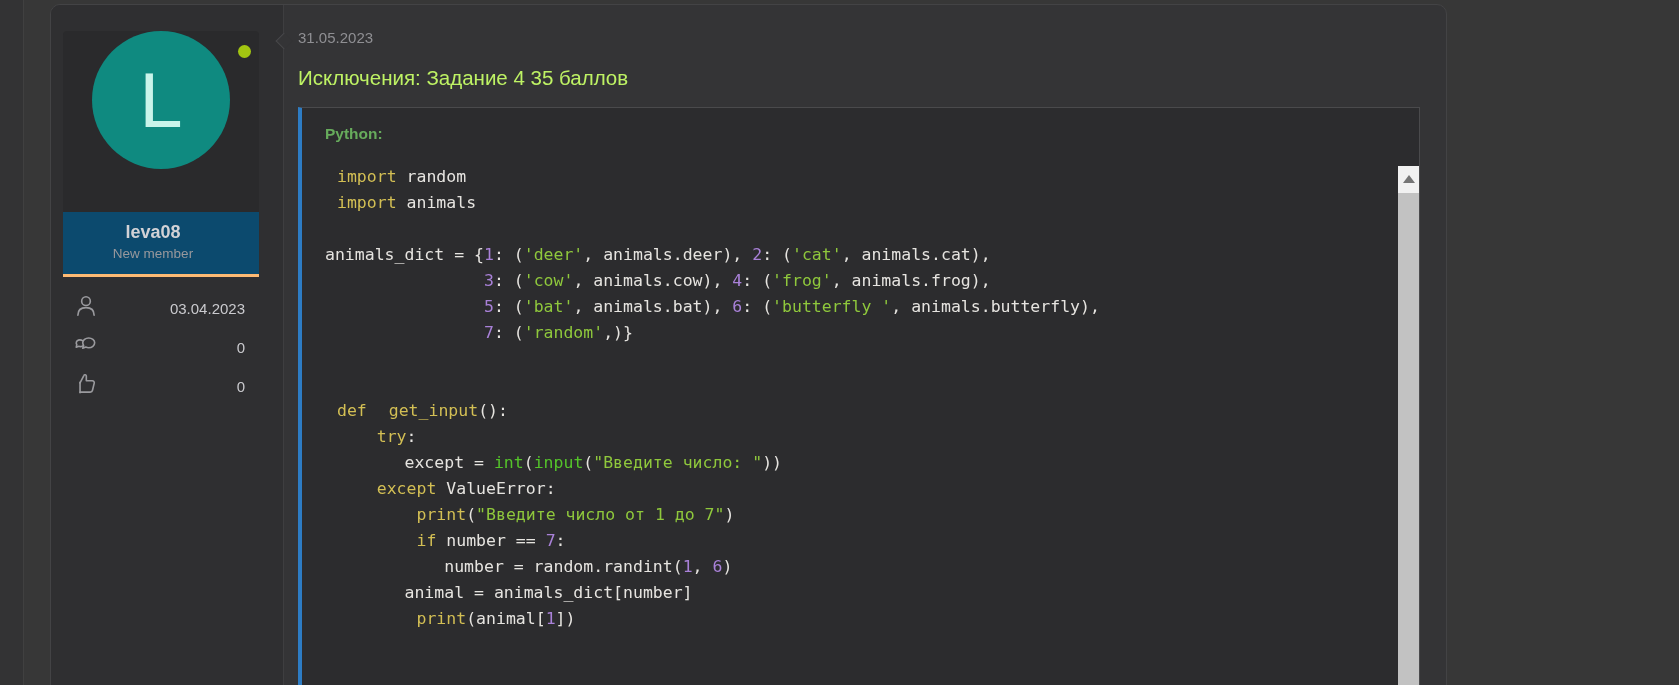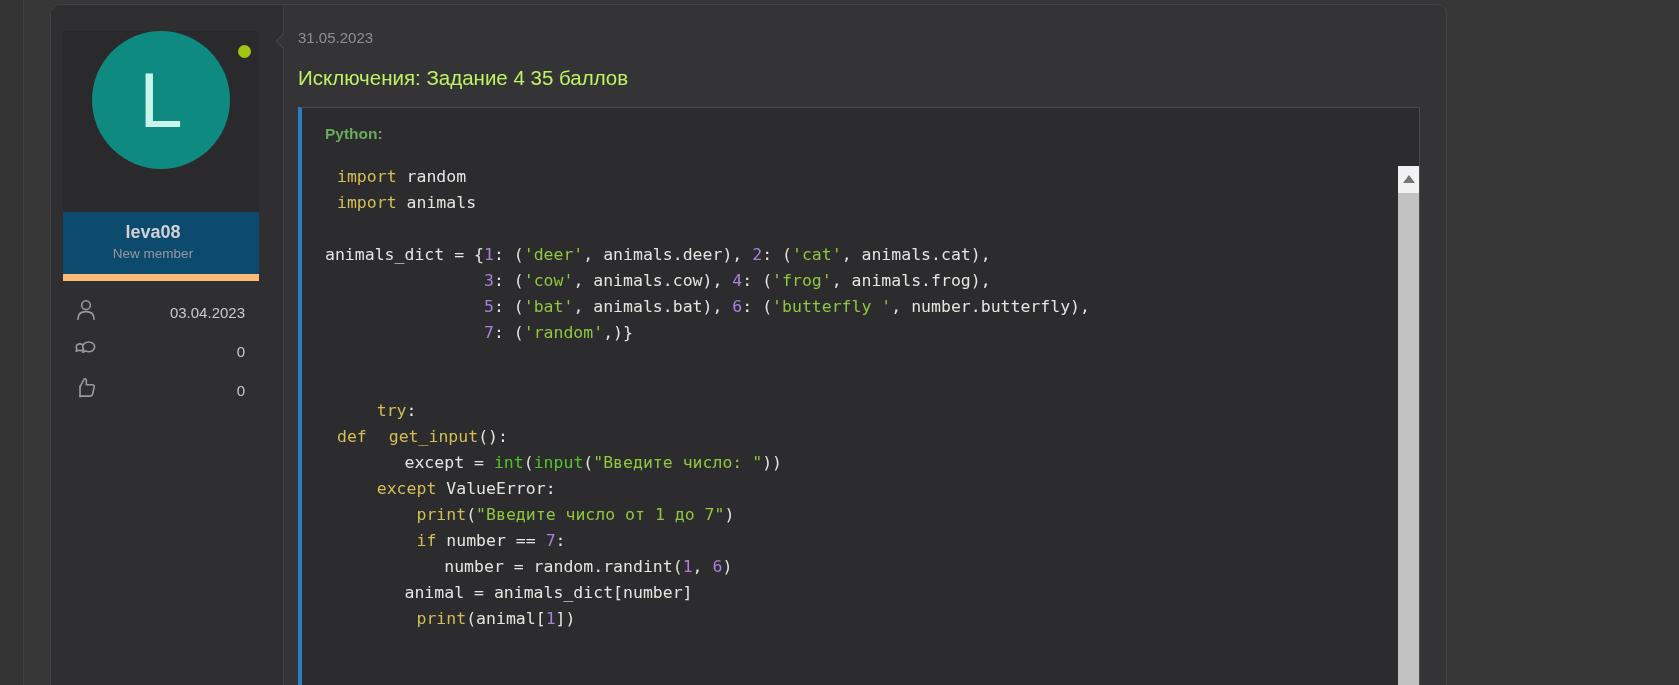--- a/index.html
+++ b/index.html
@@ -36,21 +36,21 @@
   }
   .online-dot {
     position:absolute; top:14px; right:8px; width:13px; height:13px;
     border-radius:50%; background:var(--online,#a2c511);
   }
   .name-box {
     background:#0c4a6e; text-align:center; padding:10px 20px 13px 4px;
   }
   .username { color:#d2d2d6; font-size:18px; font-weight:700; }
   .userrole { color:#98989c; font-size:13.5px; margin-top:3px; }
-  .stats { border-top:7px solid #fdba74; padding:16px 14px 0 10px;text-align:right; }
+  .stats { border-top:3px solid #fdba74; padding:16px 14px 0 10px;text-align:right; }
   .stat-row {
     display:flex; align-items:center; justify-content:space-between;
     margin-bottom:9px;
   }
   .stat-row svg { stroke:#9a9a9e; fill:none; stroke-width:1.5;
     stroke-linecap:round; stroke-linejoin:round; }
   .stat-val { color:#cacace; font-size:15px; }
   
   .msg-col { flex:1; padding:14px 26px 0 14px; position:relative; }
   .msg-arrow {
@@ -149,26 +149,26 @@
     <div class="post-title">Исключения: Задание 4 35 баллов</div>
 
     <div class="code-block">
       <div class="code-lang">Python:</div>
       <div class="code-lines">
           <div class="code-line"><span class="tk-k">import</span><span class="tk-p"> random</span></div>
           <div class="code-line"><span class="tk-k">import</span><span class="tk-p"> animals</span></div>
           <div class="code-line"></div>
           <div class="code-line"><span class="tk-p">animals_dict = {</span><span class="tk-n">1</span><span class="tk-p">: (</span><span class="tk-s">'deer'</span><span class="tk-p">, animals.deer), </span><span class="tk-n">2</span><span class="tk-p">: (</span><span class="tk-s">'cat'</span><span class="tk-p">, animals.cat),</span></div>
           <div class="code-line"><span class="tk-p">                </span><span class="tk-n">3</span><span class="tk-p">: (</span><span class="tk-s">'cow'</span><span class="tk-p">, animals.cow), </span><span class="tk-n">4</span><span class="tk-p">: (</span><span class="tk-s">'frog'</span><span class="tk-p">, animals.frog),</span></div>
-          <div class="code-line"><span class="tk-p">                </span><span class="tk-n">5</span><span class="tk-p">: (</span><span class="tk-s">'bat'</span><span class="tk-p">, animals.bat), </span><span class="tk-n">6</span><span class="tk-p">: (</span><span class="tk-s">'butterfly '</span><span class="tk-p">, number.butterfly),</span></div>
+          <div class="code-line"><span class="tk-p">                </span><span class="tk-n">5</span><span class="tk-p">: (</span><span class="tk-s">'bat'</span><span class="tk-p">, animals.bat), </span><span class="tk-n">6</span><span class="tk-p">: (</span><span class="tk-s">'butterfly '</span><span class="tk-p">, animals.butterfly),</span></div>
           <div class="code-line"><span class="tk-p">                </span><span class="tk-n">7</span><span class="tk-p">: (</span><span class="tk-s">'random'</span><span class="tk-p">,)}</span></div>
           <div class="code-line"></div>
           <div class="code-line"></div>
+          <div class="code-line"><span class="tk-k">def</span><span class="tk-p"> </span><span class="tk-k">get_input</span><span class="tk-p">():</span></div>
           <div class="code-line"><span class="tk-p">    </span><span class="tk-k">try</span><span class="tk-p">:</span></div>
-          <div class="code-line"><span class="tk-k">def</span><span class="tk-p"> </span><span class="tk-k">get_input</span><span class="tk-p">():</span></div>
           <div class="code-line"><span class="tk-p">        except = </span><span class="tk-b">int</span><span class="tk-p">(</span><span class="tk-b">input</span><span class="tk-p">(</span><span class="tk-s">"Введите число: "</span><span class="tk-p">))</span></div>
           <div class="code-line"><span class="tk-p">    </span><span class="tk-k">except</span><span class="tk-p"> ValueError:</span></div>
           <div class="code-line"><span class="tk-p">        </span><span class="tk-k">print</span><span class="tk-p">(</span><span class="tk-s">"Введите число от 1 до 7"</span><span class="tk-p">)</span></div>
           <div class="code-line"><span class="tk-p">        </span><span class="tk-k">if</span><span class="tk-p"> number == </span><span class="tk-n">7</span><span class="tk-p">:</span></div>
           <div class="code-line"><span class="tk-p">            number = random.randint(</span><span class="tk-n">1</span><span class="tk-p">, </span><span class="tk-n">6</span><span class="tk-p">)</span></div>
           <div class="code-line"><span class="tk-p">        animal = animals_dict[number]</span></div>
           <div class="code-line"><span class="tk-p">        </span><span class="tk-k">print</span><span class="tk-p">(</span><span class="tk-p">animal[</span><span class="tk-n">1</span><span class="tk-p">])</span></div>
         </div>
 
       <div class="scrollbar">

